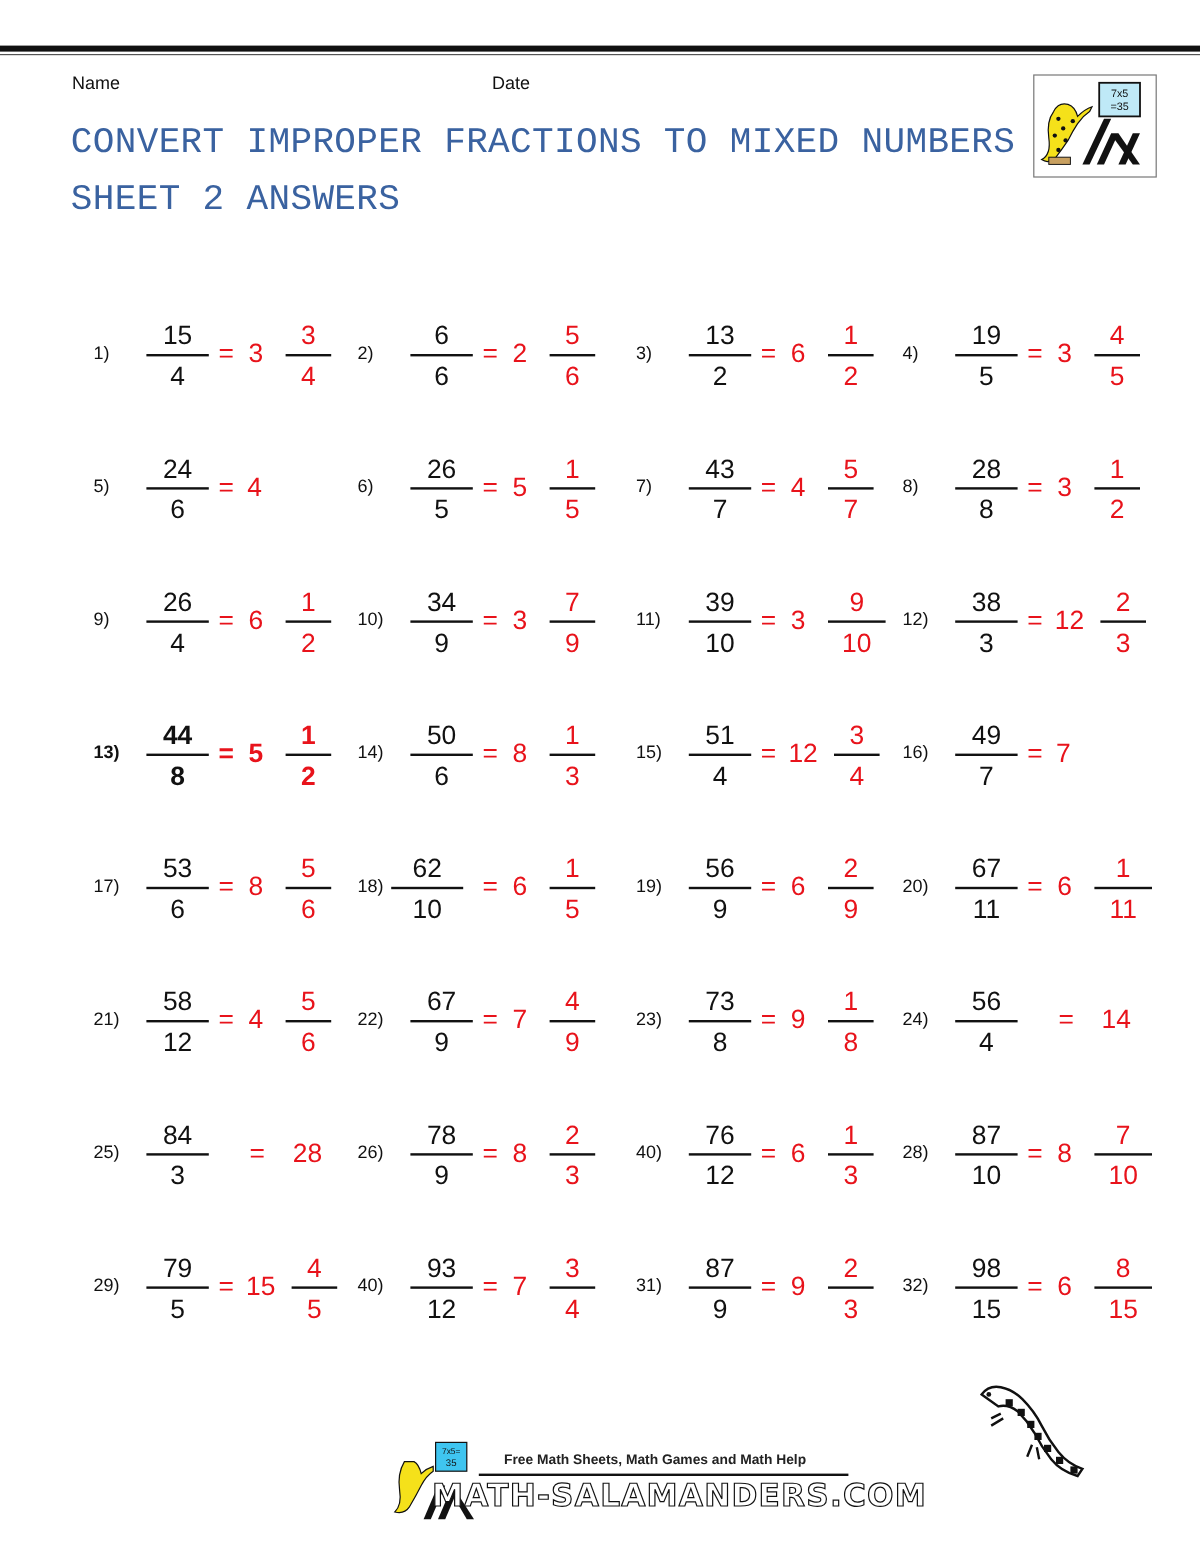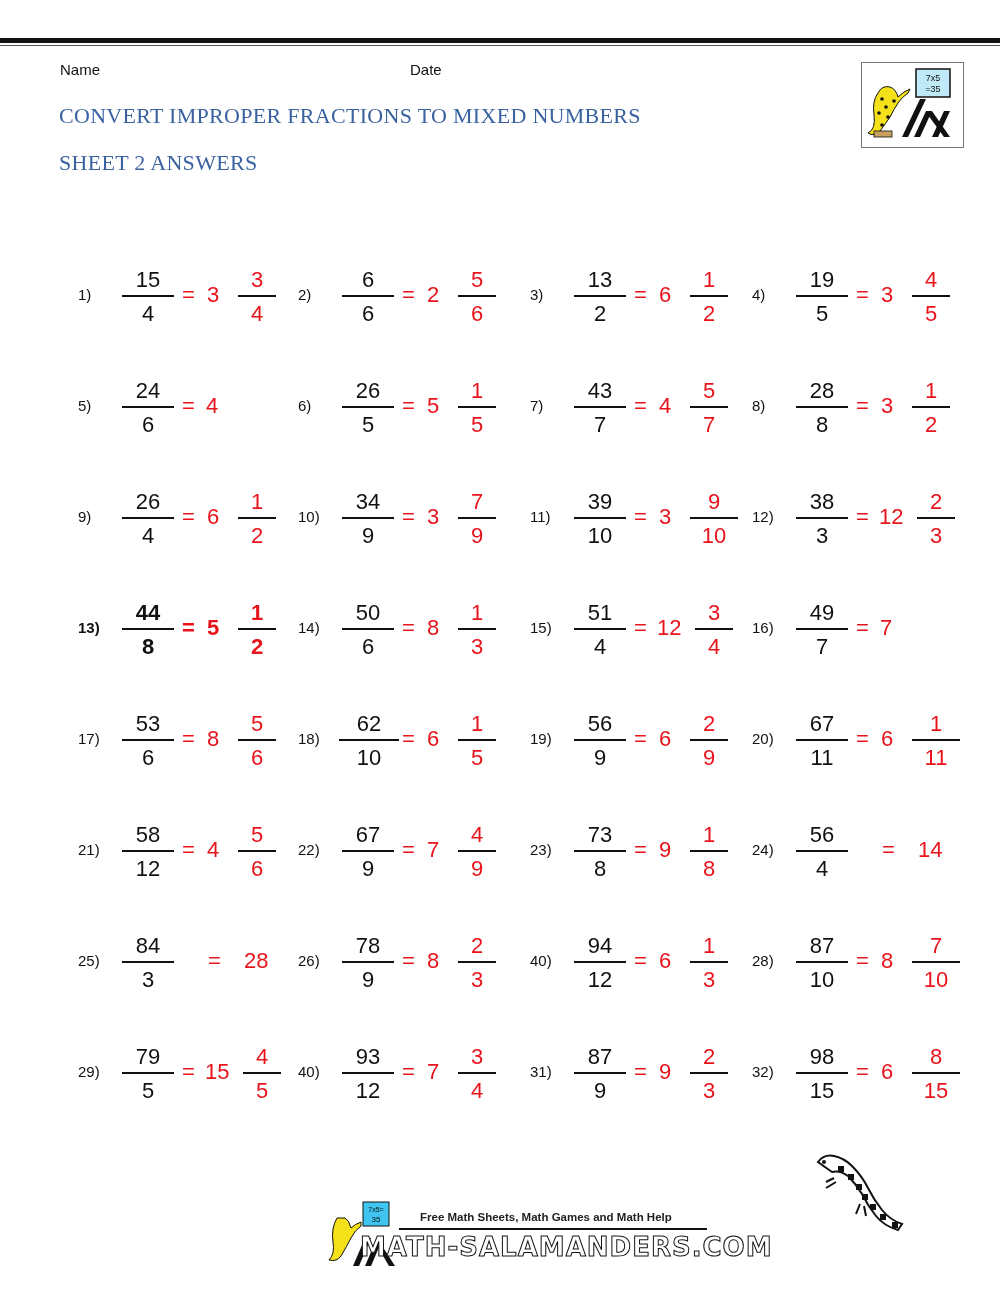--- a/index.html
+++ b/index.html
@@ -4,21 +4,21 @@
 <style>
   html, body { margin: 0; padding: 0; background: #ffffff; }
   body { width: 1000px; height: 1294px; position: relative; overflow: hidden; font-family: "Liberation Sans", sans-serif; color: #111; }
 
   .top-rule { position: absolute; left: 0; top: 38px; width: 1000px; height: 5px; background: #111; }
   .top-rule2 { position: absolute; left: 0; top: 45px; width: 1000px; height: 1px; background: #555; }
 
   .name-label { position: absolute; left: 60px; top: 61px; font-size: 15px; color: #111; }
   .date-label { position: absolute; left: 410px; top: 61px; font-size: 15px; color: #111; }
 
-  .title { position: absolute; left: 59px; font-family: Liberation Serif, serif; color: #3a62a0; font-size: 22px; letter-spacing: 0.3px; }
+  .title { position: absolute; left: 59px; font-family: Liberation Mono, monospace; color: #3a62a0; font-size: 30px; letter-spacing: 0.3px; }
   .title1 { top: 103px; }
   .title2 { top: 150px; }
 
   .logo-box { position: absolute; left: 861px; top: 62px; width: 101px; height: 84px; border: 1.5px solid #777; background: #fff; }
 
   .problem { position: absolute; height: 72px; }
   .pnum { position: absolute; font-size: 15px; color: #111; }
   .frac { position: absolute; width: 52px; text-align: center; font-size: 22px; }
   .frac .num { display: block; height: 27px; line-height: 27px; }
   .frac .bar { display: block; height: 2px; background: #111; margin: 2px 0 3px 0; }
@@ -305,21 +305,21 @@
       <span class="eq" style="left:104px;top:16px">=</span>
       <span class="whole" style="left:129px;top:16px">8</span>
       <span class="frac red" style="left:160px;top:0;width:38px">
         <span class="num">5</span>
         <span class="bar"></span>
         <span class="den">6</span>
       </span>
     </div>
     <div class="problem" style="left: 298px; top: 710px; width: 220px;">
       <span class="pnum" style="left:0;top:20px">18)</span>
-      <span class="frac black" style="left:41px;top:0;width:60px">
+      <span class="frac black" style="left:28px;top:0;width:60px">
         <span class="num">62</span>
         <span class="bar"></span>
         <span class="den">10</span>
       </span>
       <span class="eq" style="left:104px;top:16px">=</span>
       <span class="whole" style="left:129px;top:16px">6</span>
       <span class="frac red" style="left:160px;top:0;width:38px">
         <span class="num">1</span>
         <span class="bar"></span>
         <span class="den">5</span>
@@ -431,21 +431,21 @@
       <span class="whole" style="left:129px;top:16px">8</span>
       <span class="frac red" style="left:160px;top:0;width:38px">
         <span class="num">2</span>
         <span class="bar"></span>
         <span class="den">3</span>
       </span>
     </div>
     <div class="problem" style="left: 530px; top: 932px; width: 220px;">
       <span class="pnum" style="left:0;top:20px">40)</span>
       <span class="frac black" style="left:44px;top:0;width:52px">
-        <span class="num">94</span>
+        <span class="num">76</span>
         <span class="bar"></span>
         <span class="den">12</span>
       </span>
       <span class="eq" style="left:104px;top:16px">=</span>
       <span class="whole" style="left:129px;top:16px">6</span>
       <span class="frac red" style="left:160px;top:0;width:38px">
         <span class="num">1</span>
         <span class="bar"></span>
         <span class="den">3</span>
       </span>

